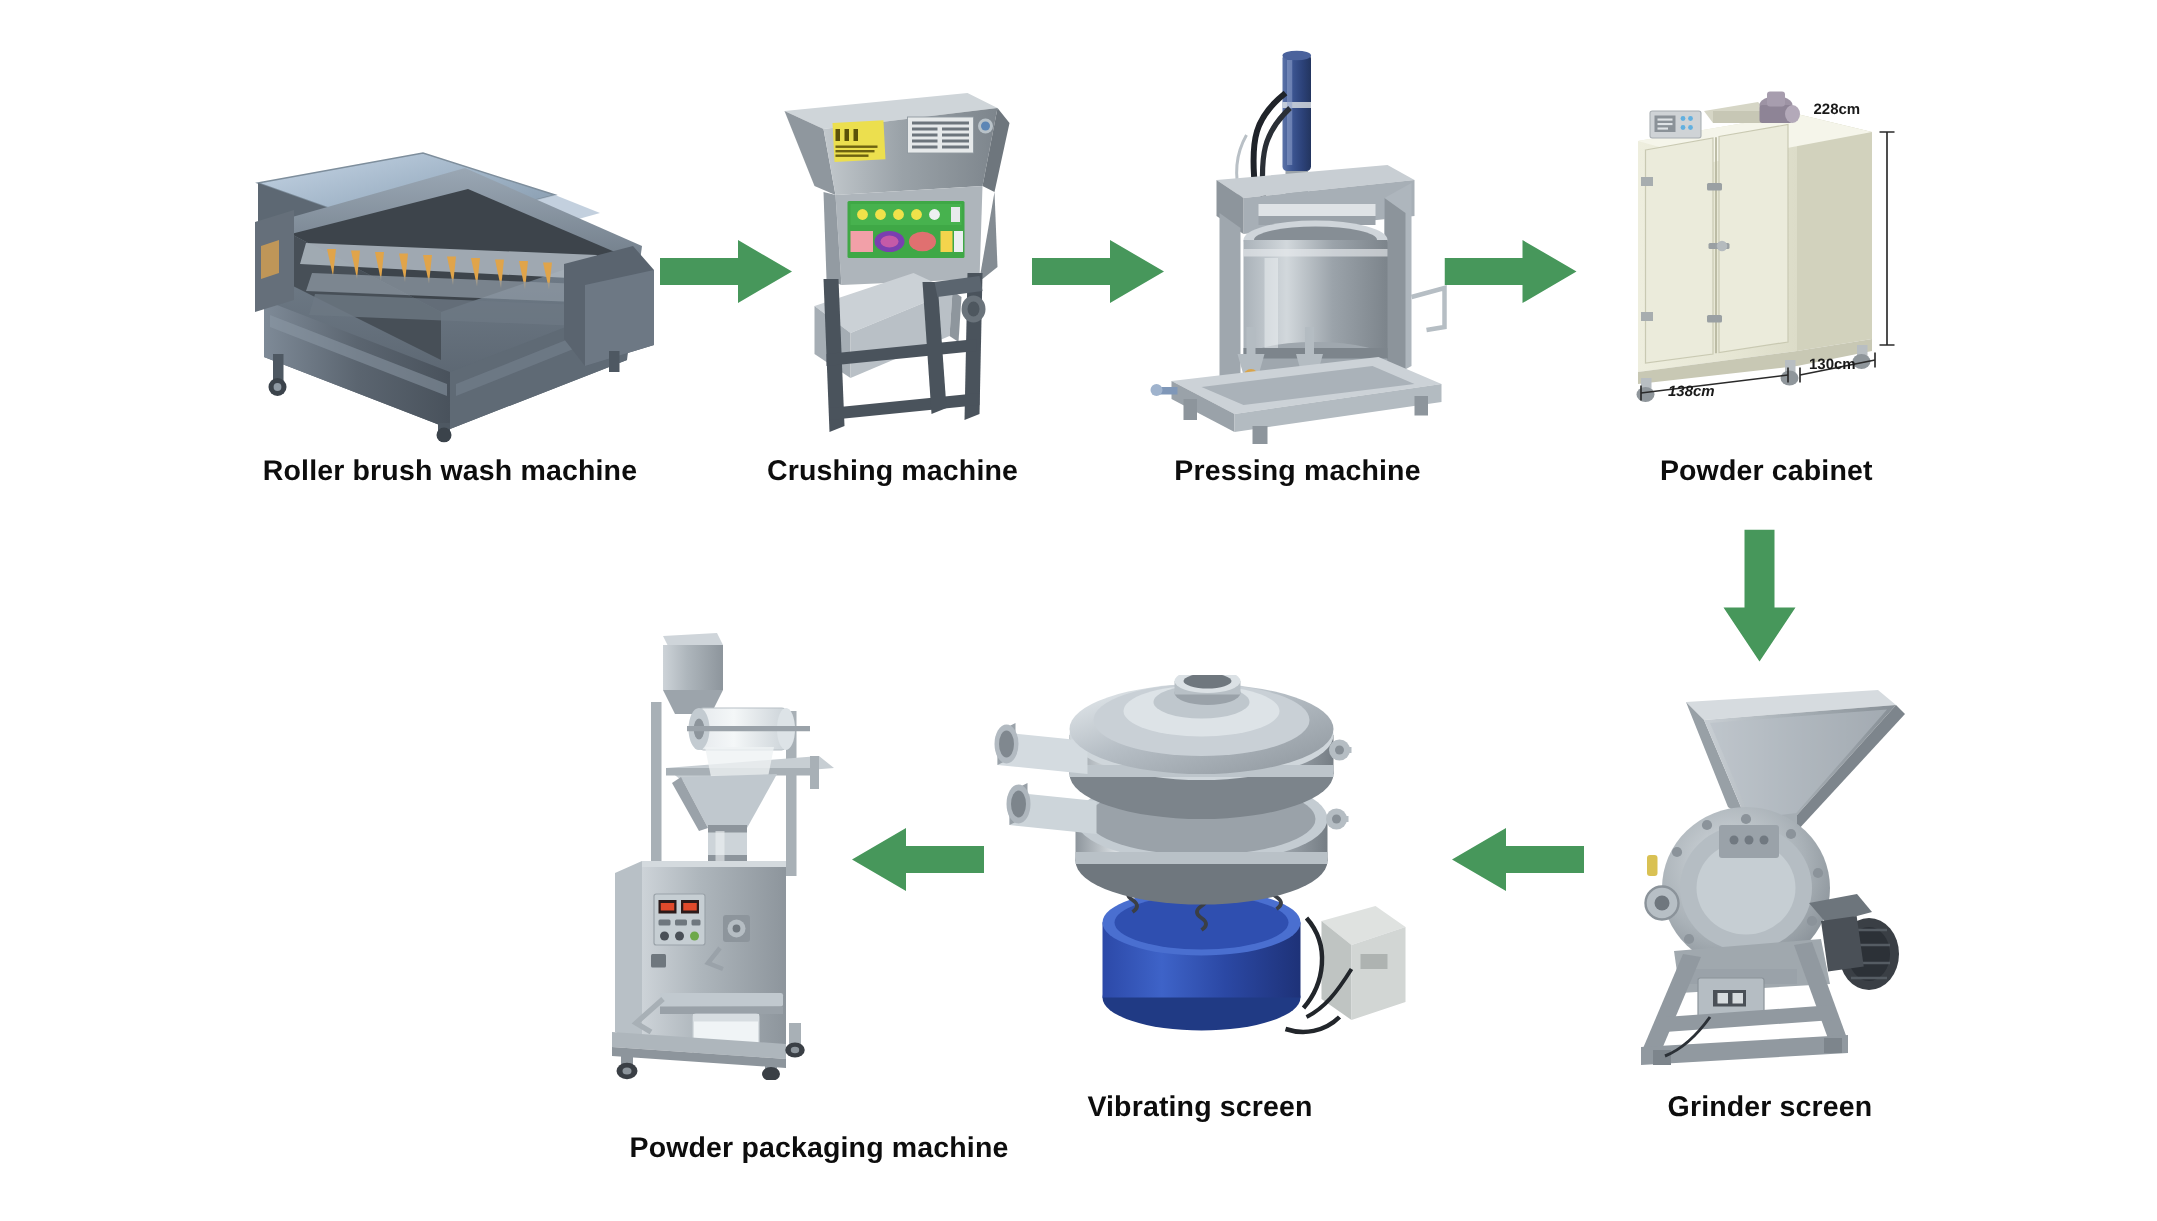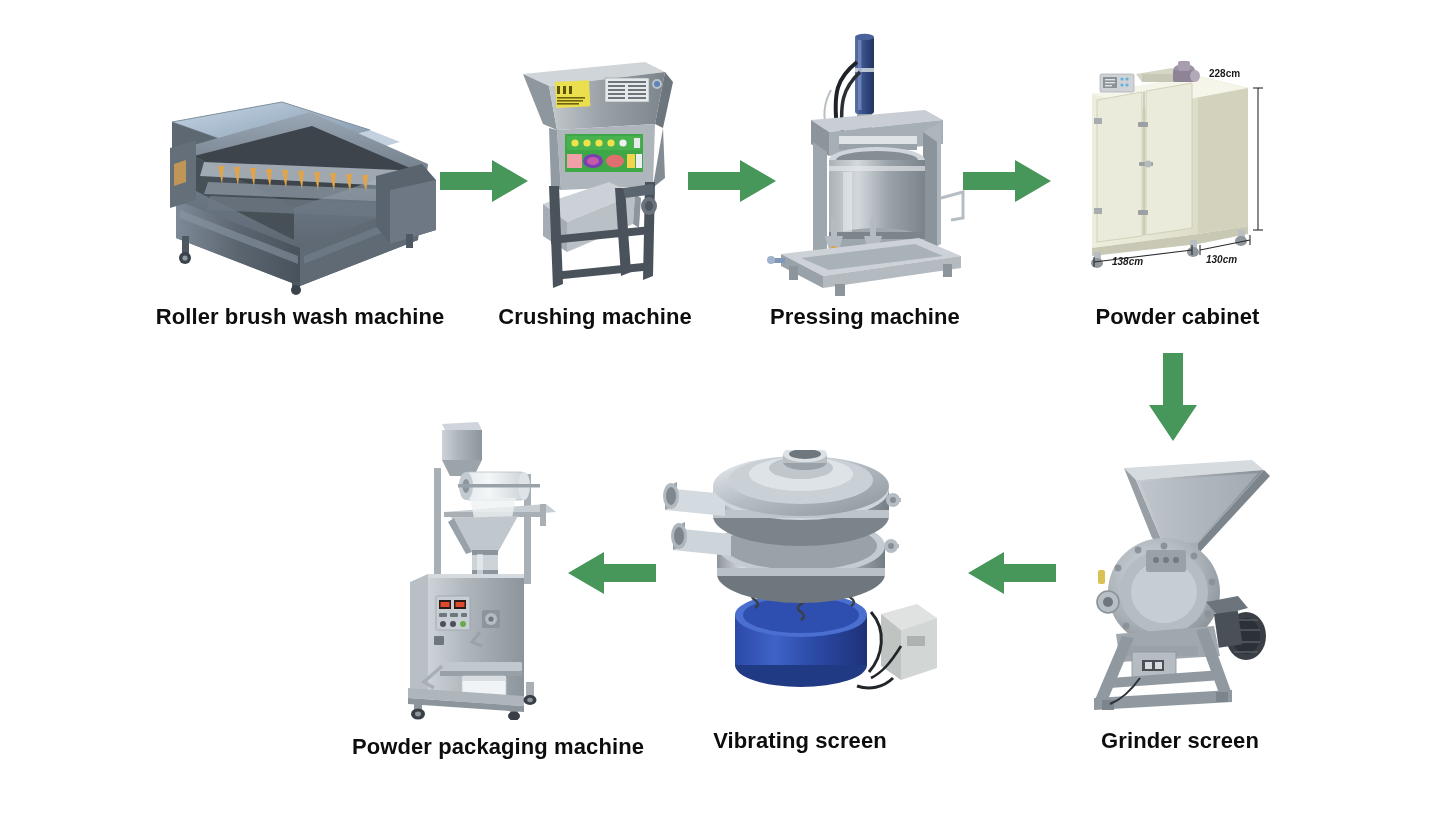--- a/index.html
+++ b/index.html
@@ -19,21 +19,21 @@
     background: #ffffff;
     overflow: hidden;
   }
   .node {
     position: absolute;
   }
   .node-label {
     position: absolute;
     text-align: center;
     font-weight: bold;
-    font-size: 22px;
+    font-size: 19px;
     color: #0d0d0d;
     letter-spacing: 0.1px;
     white-space: nowrap;
     left: 50%;
     transform: translateX(-50%);
   }
   .art {
     position: absolute;
     left: 0;
     top: 0;
@@ -378,21 +378,21 @@
         <line x1="14" y1="204" x2="112" y2="192"></line>
         <line x1="14" y1="199" x2="14" y2="209"></line>
         <line x1="112" y1="187" x2="112" y2="197"></line>
         <line x1="120" y1="192" x2="170" y2="182"></line>
         <line x1="120" y1="187" x2="120" y2="197"></line>
         <line x1="170" y1="177" x2="170" y2="187"></line>
       </g>
     </svg>
     <div class="dim-text" style="left:129px; top:10px;">228cm</div>
     <div class="dim-text" style="left:32px; top:198px;font-style:italic;">138cm</div>
-    <div class="dim-text" style="left:126px; top:196px;font-style:italic;">130cm</div>
+    <div class="dim-text" style="left:126px; top:180px;">130cm</div>
     <div class="node-label" style="top:246px;">Powder cabinet</div>
   </div>
 
   <svg class="arrow" style="left:1145px; top:353px;" width="56" height="90" viewBox="0 0 56 90">
     <polygon points="18,0 38,0 38,52 52,52 28,88 4,52 18,52" fill="#47975b"></polygon>
   </svg>
 
   <div class="node" style="left:1080px; top:450px; width:200px; height:340px;">
     <svg class="art" width="200" height="265" viewBox="0 0 200 265">
       <defs>
@@ -656,16 +656,16 @@
       <polygon points="10,278 126,286 126,292 10,284" fill="#8d959c"></polygon>
       <rect x="16" y="284" width="8" height="8" fill="#8d959c"></rect>
       <rect x="112" y="290" width="8" height="7" fill="#8d959c"></rect>
       <rect x="128" y="262" width="8" height="16" fill="#a8b0b6"></rect>
       <ellipse cx="20" cy="294" rx="7" ry="5.5" fill="#3a3f45"></ellipse>
       <ellipse cx="20" cy="294" rx="3" ry="2.4" fill="#8d959c"></ellipse>
       <ellipse cx="116" cy="296" rx="6" ry="4.6" fill="#3a3f45"></ellipse>
       <ellipse cx="132" cy="280" rx="6.5" ry="5" fill="#3a3f45"></ellipse>
       <ellipse cx="132" cy="280" rx="2.8" ry="2.2" fill="#8d959c"></ellipse>
     </svg>
-    <div class="node-label" style="top:314px;">Powder packaging machine</div>
+    <div class="node-label" style="top:335px;margin-left:48px;">Powder packaging machine</div>
   </div>
 
 </div>
 
 </body></html>

